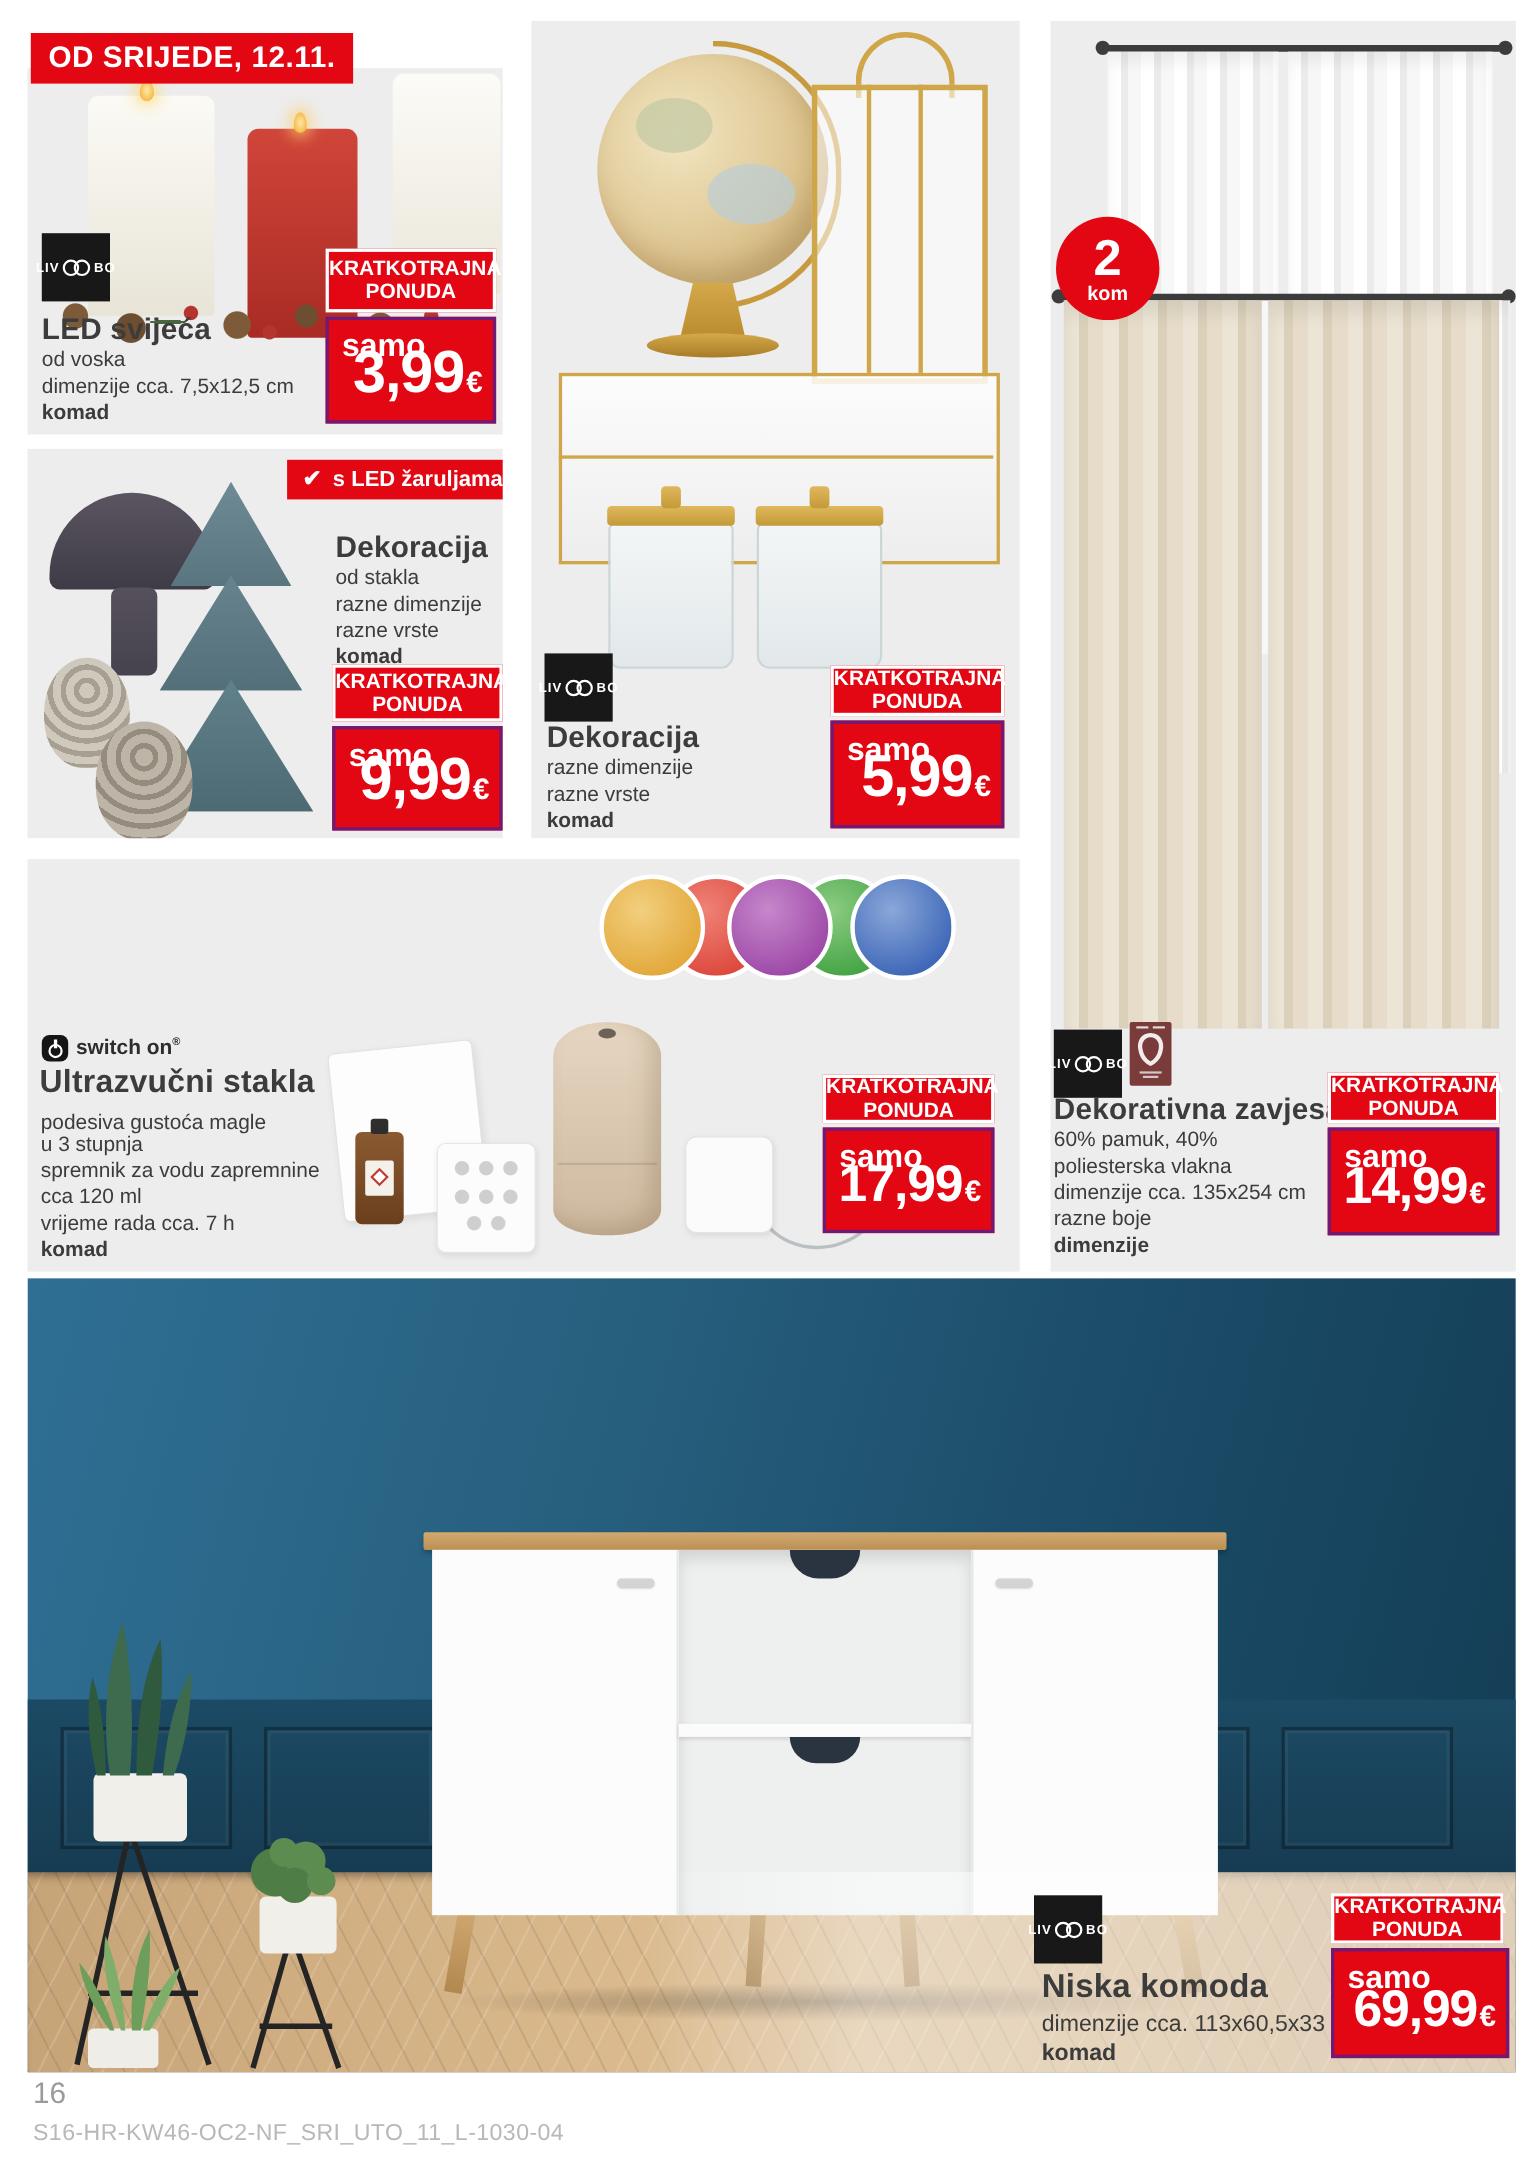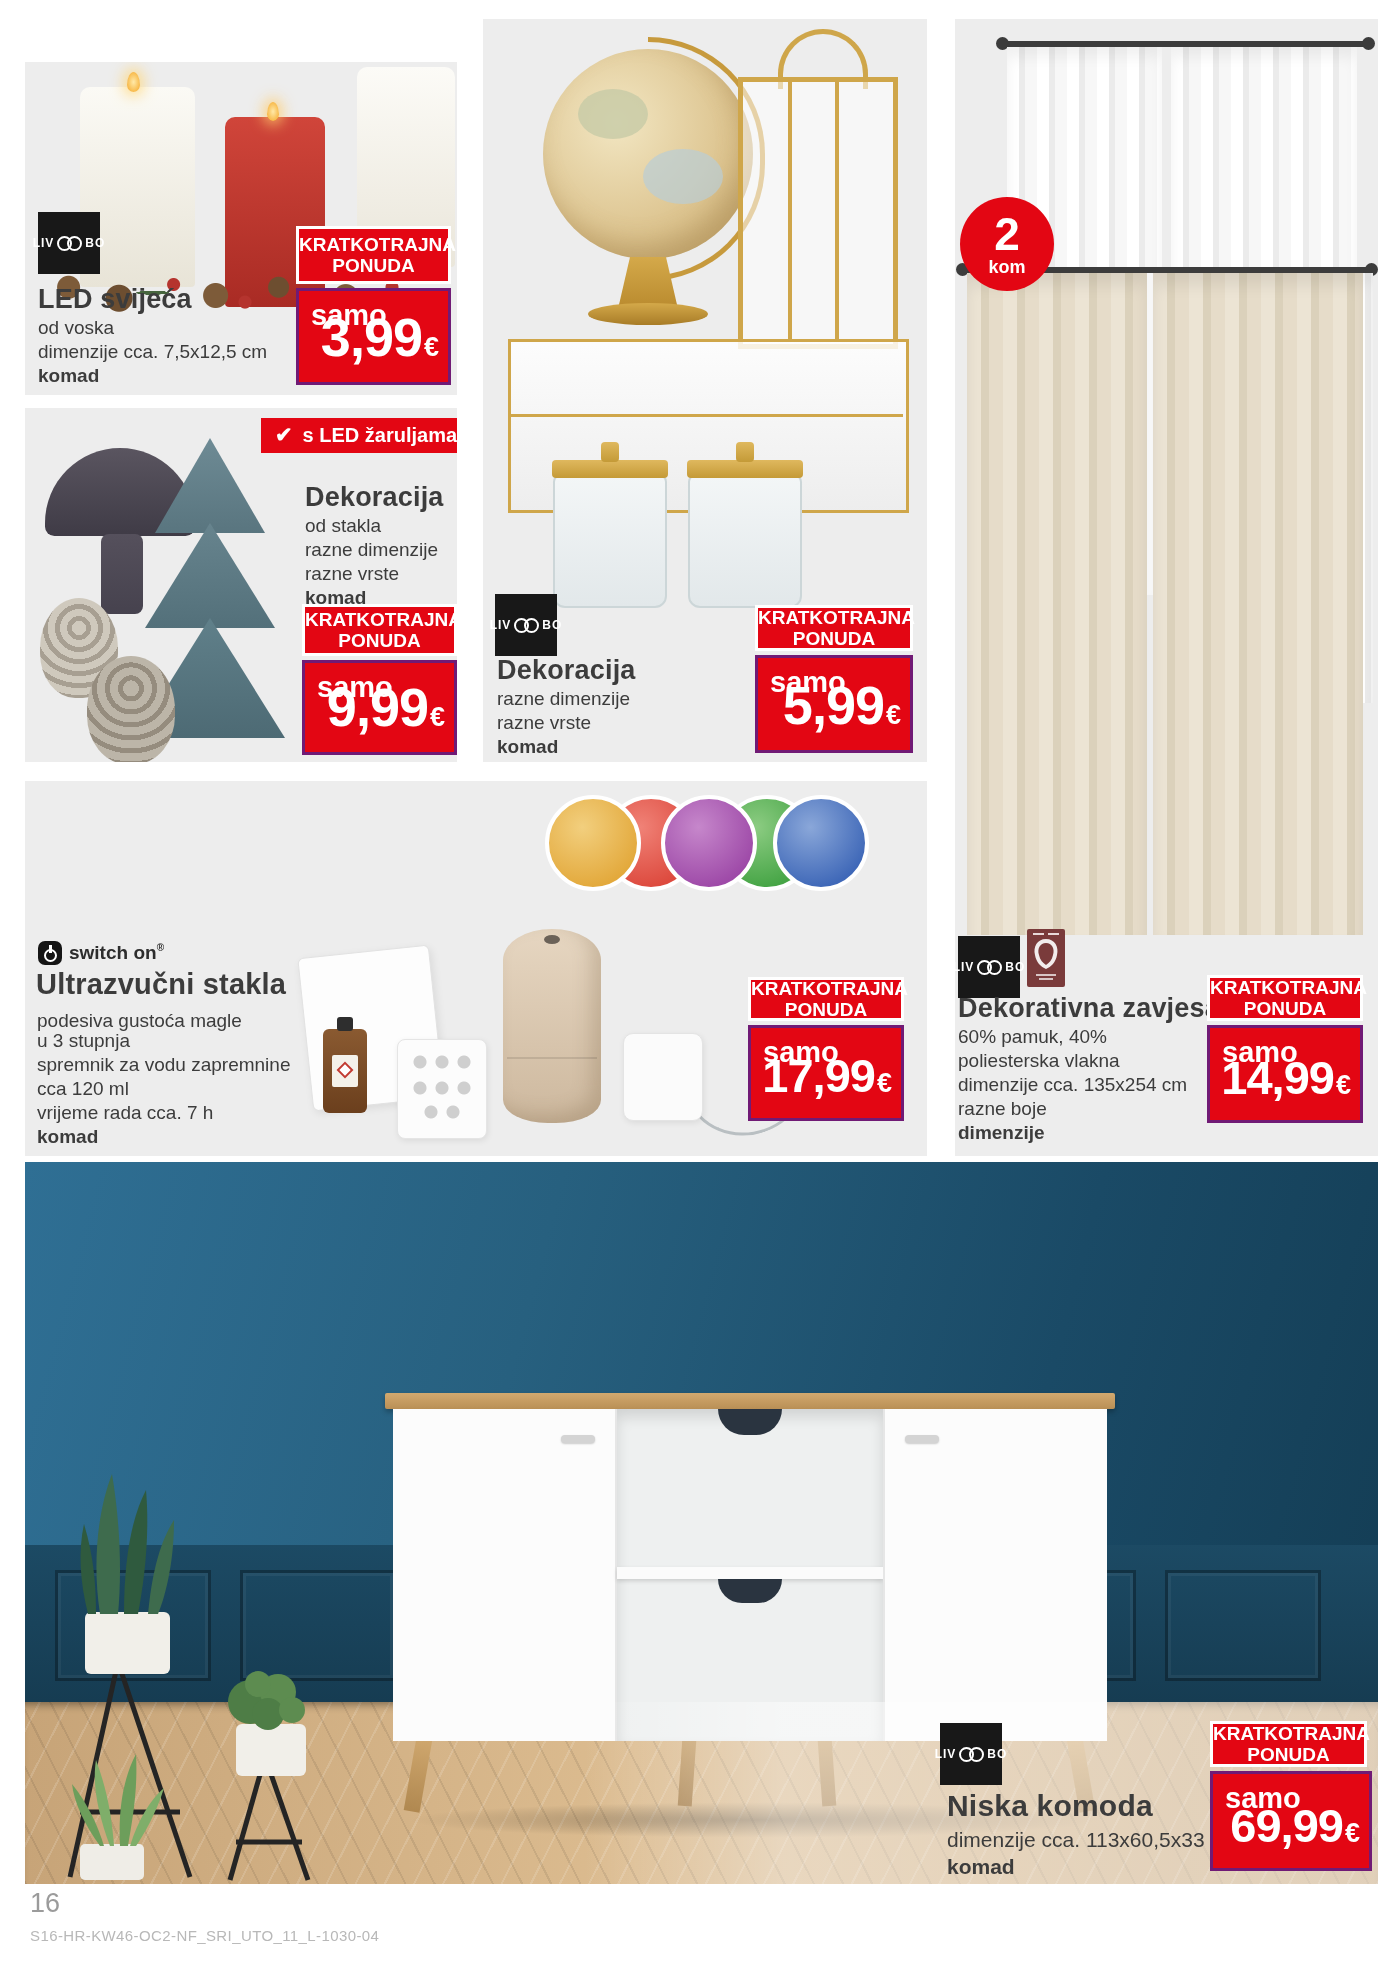--- a/index.html
+++ b/index.html
@@ -64,21 +64,21 @@
   .dot5{background:radial-gradient(circle at 38% 32%,#8aa7d9,#3f68b8 75%);z-index:4;}
 
   
   .jar{position:absolute;background:linear-gradient(180deg,#f3f6f7,#e2e8ea);border:2px solid #ccd6d8;border-radius:8px 8px 12px 12px;}
   .lid{position:absolute;left:-3px;top:-16px;right:-3px;height:18px;background:linear-gradient(180deg,#dfb85e,#c49a37);border-radius:4px;}
   .knob{position:absolute;left:50%;top:-34px;width:18px;height:20px;transform:translateX(-50%);
         background:linear-gradient(180deg,#dfb85e,#c49a37);border-radius:4px;}
 
   
   .page-num{position:absolute;left:30px;top:1888px;font-size:27px;font-weight:400;color:#9b9b9b;}
-  .footer-code{position:absolute;left:30px;top:1927px;font-size:15px;color:#b8b8b8;letter-spacing:.4px;}
+  .footer-code{position:absolute;left:30px;top:1927px;font-size:21px;color:#b8b8b8;letter-spacing:.4px;}
 </style>
 </head>
 <body>
 
 <div class="page">
 
   <div class="card" style="left:25px;top:62px;width:432px;height:333px">
     <div class="abs" style="left:0;top:0;right:0;height:260px">
       <div class="abs" style="left:55px;top:25px;width:115px;height:200px;border-radius:10px 10px 4px 4px;background:linear-gradient(180deg,#fbfaf5,#e8e4d7)"></div>
       <div class="abs" style="left:102px;top:10px;width:13px;height:20px;border-radius:50% 50% 50% 50%/65% 65% 35% 35%;background:radial-gradient(#ffe9a8,#f5a623);box-shadow:0 0 14px 4px rgba(255,215,120,.8)"></div>
@@ -112,20 +112,21 @@
     <div class="p-desc p-unit" style="left:13px;top:302px">komad</div>
     <div class="offer-badge rb" style="left:271px;top:164px;width:155px;height:58px">
       <div>KRATKOTRAJNA</div>
       <div>PONUDA</div>
     </div>
     <div class="price-box rb" style="left:271px;top:226px;width:155px;height:97px">
       <div class="samo">samo</div>
       <div class="price-line"><span>3,99</span><span class="eur">€</span></div>
     </div>
   </div>
+  <div class="start-badge rb">OD SRIJEDE, 12.11.</div>
 
   <div class="card" style="left:25px;top:408px;width:432px;height:354px">
     <div class="abs" style="left:0;top:0;width:270px;height:354px">
       <div class="abs" style="left:20px;top:40px;width:150px;height:88px;border-radius:80px 80px 10px 10px;background:linear-gradient(180deg,#5a5560,#3f3b46)"></div>
       <div class="abs" style="left:76px;top:126px;width:42px;height:80px;border-radius:8px;background:linear-gradient(180deg,#55505c,#46424e)"></div>
       <div class="abs" style="left:130px;top:30px;width:110px;height:95px;clip-path:polygon(50% 0,100% 100%,0 100%);background:linear-gradient(180deg,#6e8b95,#59757f)"></div>
       <div class="abs" style="left:120px;top:115px;width:130px;height:105px;clip-path:polygon(50% 0,100% 100%,0 100%);background:linear-gradient(180deg,#67848e,#53707a)"></div>
       <div class="abs" style="left:110px;top:210px;width:150px;height:120px;clip-path:polygon(50% 0,100% 100%,0 100%);background:linear-gradient(180deg,#60808a,#4d6a74)"></div>
       <div class="abs" style="left:15px;top:190px;width:78px;height:100px;border-radius:50% 50% 45% 45%;background:repeating-radial-gradient(circle at 50% 30%,#cfc9bd 0 7px,#a79f92 7px 12px)"></div>
       <div class="abs" style="left:62px;top:248px;width:88px;height:108px;border-radius:50% 50% 45% 45%;background:repeating-radial-gradient(circle at 50% 30%,#bcb5a8 0 8px,#958c7e 8px 13px)"></div>

